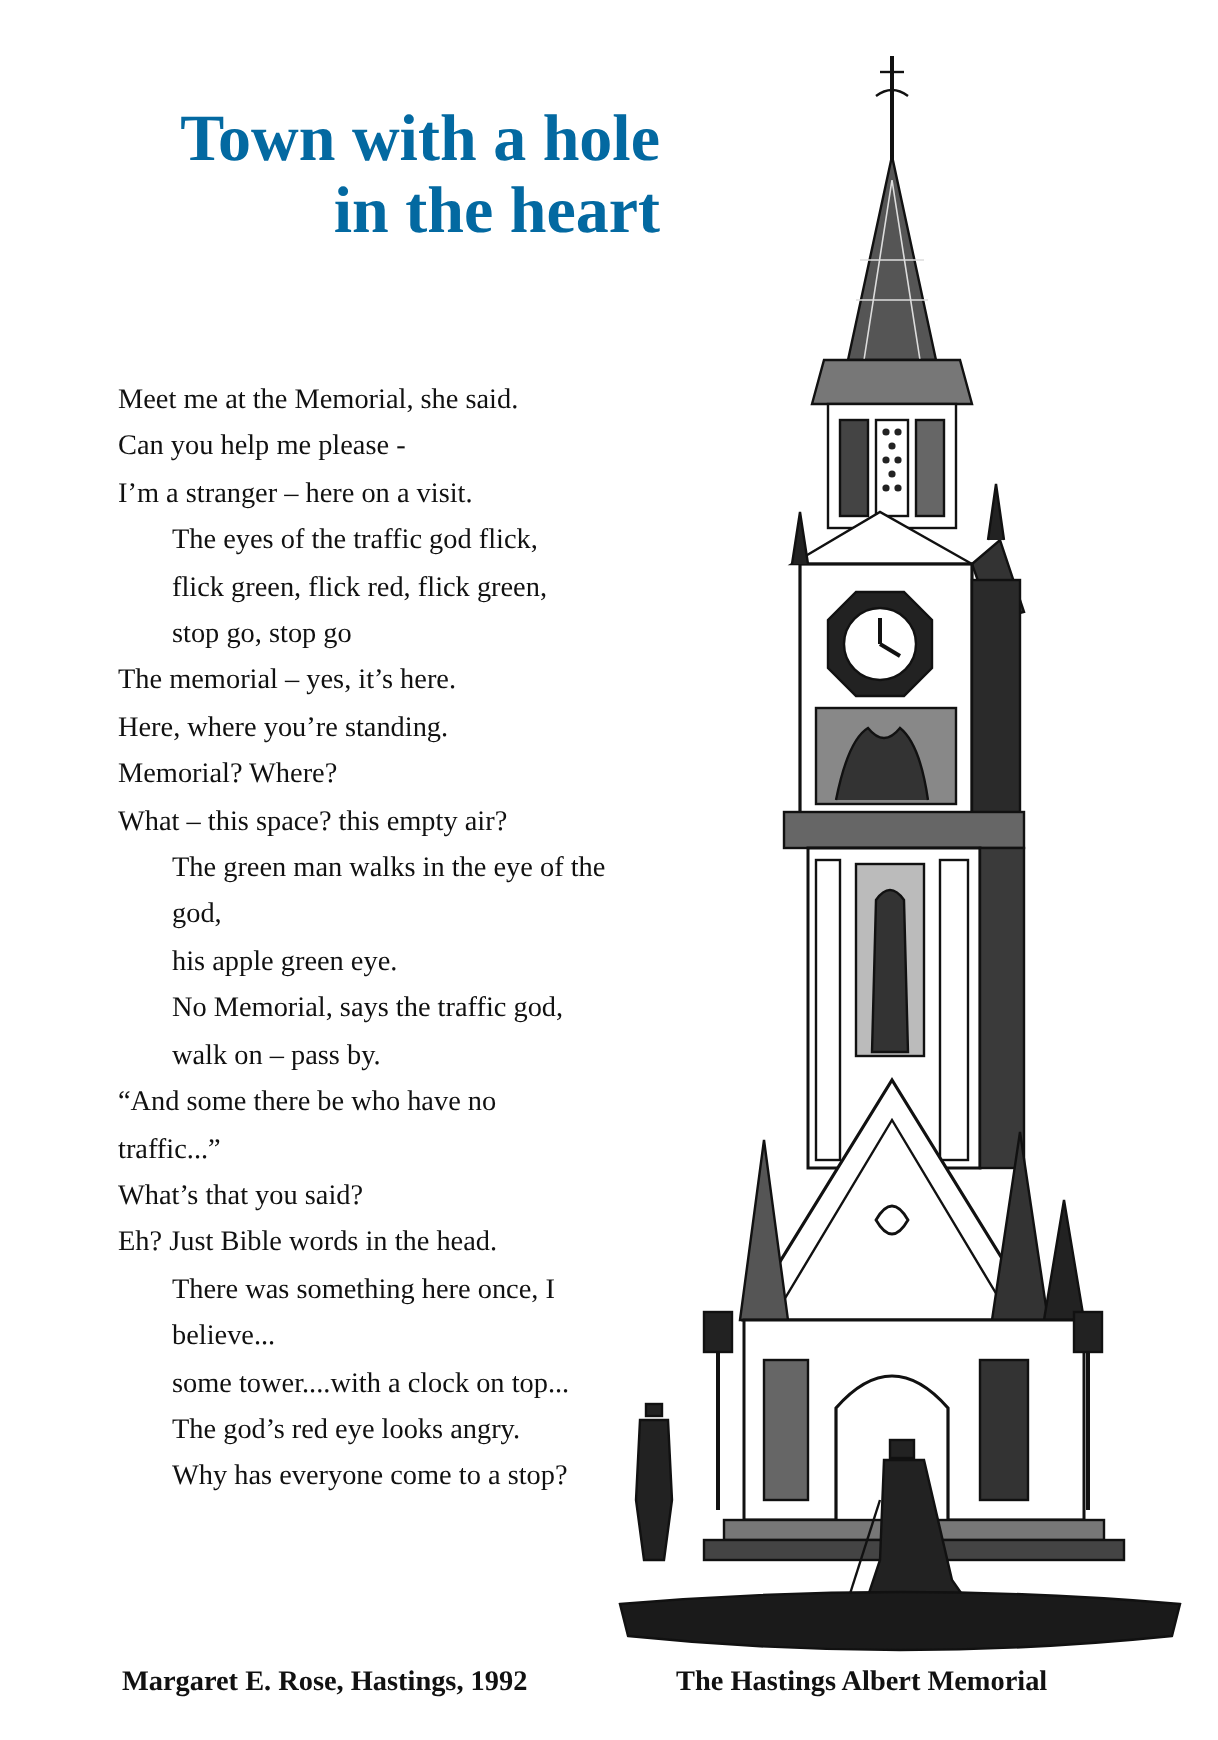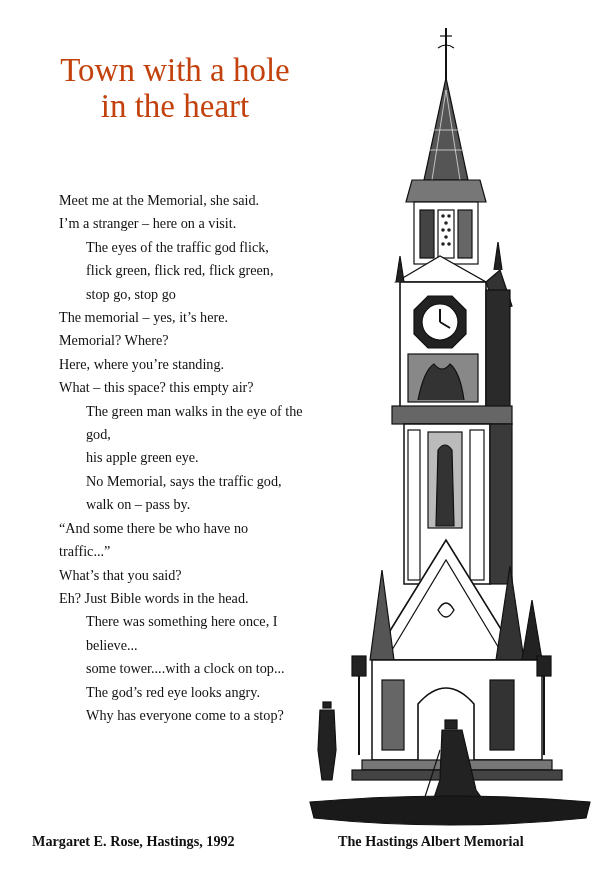--- a/index.html
+++ b/index.html
@@ -3,54 +3,55 @@
   <meta charset="utf-8">
   <style>
     html, body { margin: 0; padding: 0; background: #ffffff; }
     body {
       width: 609px; height: 870px; position: relative; overflow: hidden;
       font-family: "Liberation Serif", "DejaVu Serif", serif;
       color: #111111;
     }
     .title {
       position: absolute; left: 20px; top: 52px; width: 310px;
-      text-align: center; font-weight: normal; font-size: 33px; line-height: 36px;
-      color: #c2410c; margin: 0;
+      text-align: right; font-weight: bold; font-size: 33px; line-height: 36px;
+      color: #0369a1; margin: 0;
     }
     .poem {
       position: absolute; left: 44px; top: 174px; width: 290px;
       font-size: 14.2px; line-height: 23.4px; margin: 15px; padding: 0; list-style: none;
     }
     .poem li { white-space: nowrap; }
     .poem li.indent { padding-left: 27px; }
     .caption {
       position: absolute; top: 833px; font-weight: bold; font-size: 14.2px;
       white-space: nowrap;
     }
-    .author { left: 32px; }
+    .author { left: 61px; }
     .illus-caption { left: 338px; }
     .illustration { position: absolute; left: 300px; top: 20px; width: 305px; height: 808px; }
   </style>
 </head>
 <body>
 
 <h1 class="title">
   <span>Town with a hole</span><br>
   <span>in the heart</span>
 </h1>
 
 <ul class="poem" id="poem">
     <li>Meet me at the Memorial, she said.</li>
+    <li>Can you help me please -</li>
     <li>I’m a stranger – here on a visit.</li>
     <li class="indent">The eyes of the traffic god flick,</li>
     <li class="indent">flick green, flick red, flick green,</li>
     <li class="indent">stop go, stop go</li>
     <li>The memorial – yes, it’s here.</li>
+    <li>Here, where you’re standing.</li>
     <li>Memorial?  Where?</li>
-    <li>Here, where you’re standing.</li>
     <li>What – this space?  this empty air?</li>
     <li class="indent">The green man walks in the eye of the</li>
     <li class="indent">god,</li>
     <li class="indent">his apple green eye.</li>
     <li class="indent">No Memorial, says the traffic god,</li>
     <li class="indent">walk on – pass by.</li>
     <li>“And some there be who have no</li>
     <li>traffic...”</li>
     <li>What’s that you said?</li>
     <li>Eh?  Just Bible words in the head.</li>

